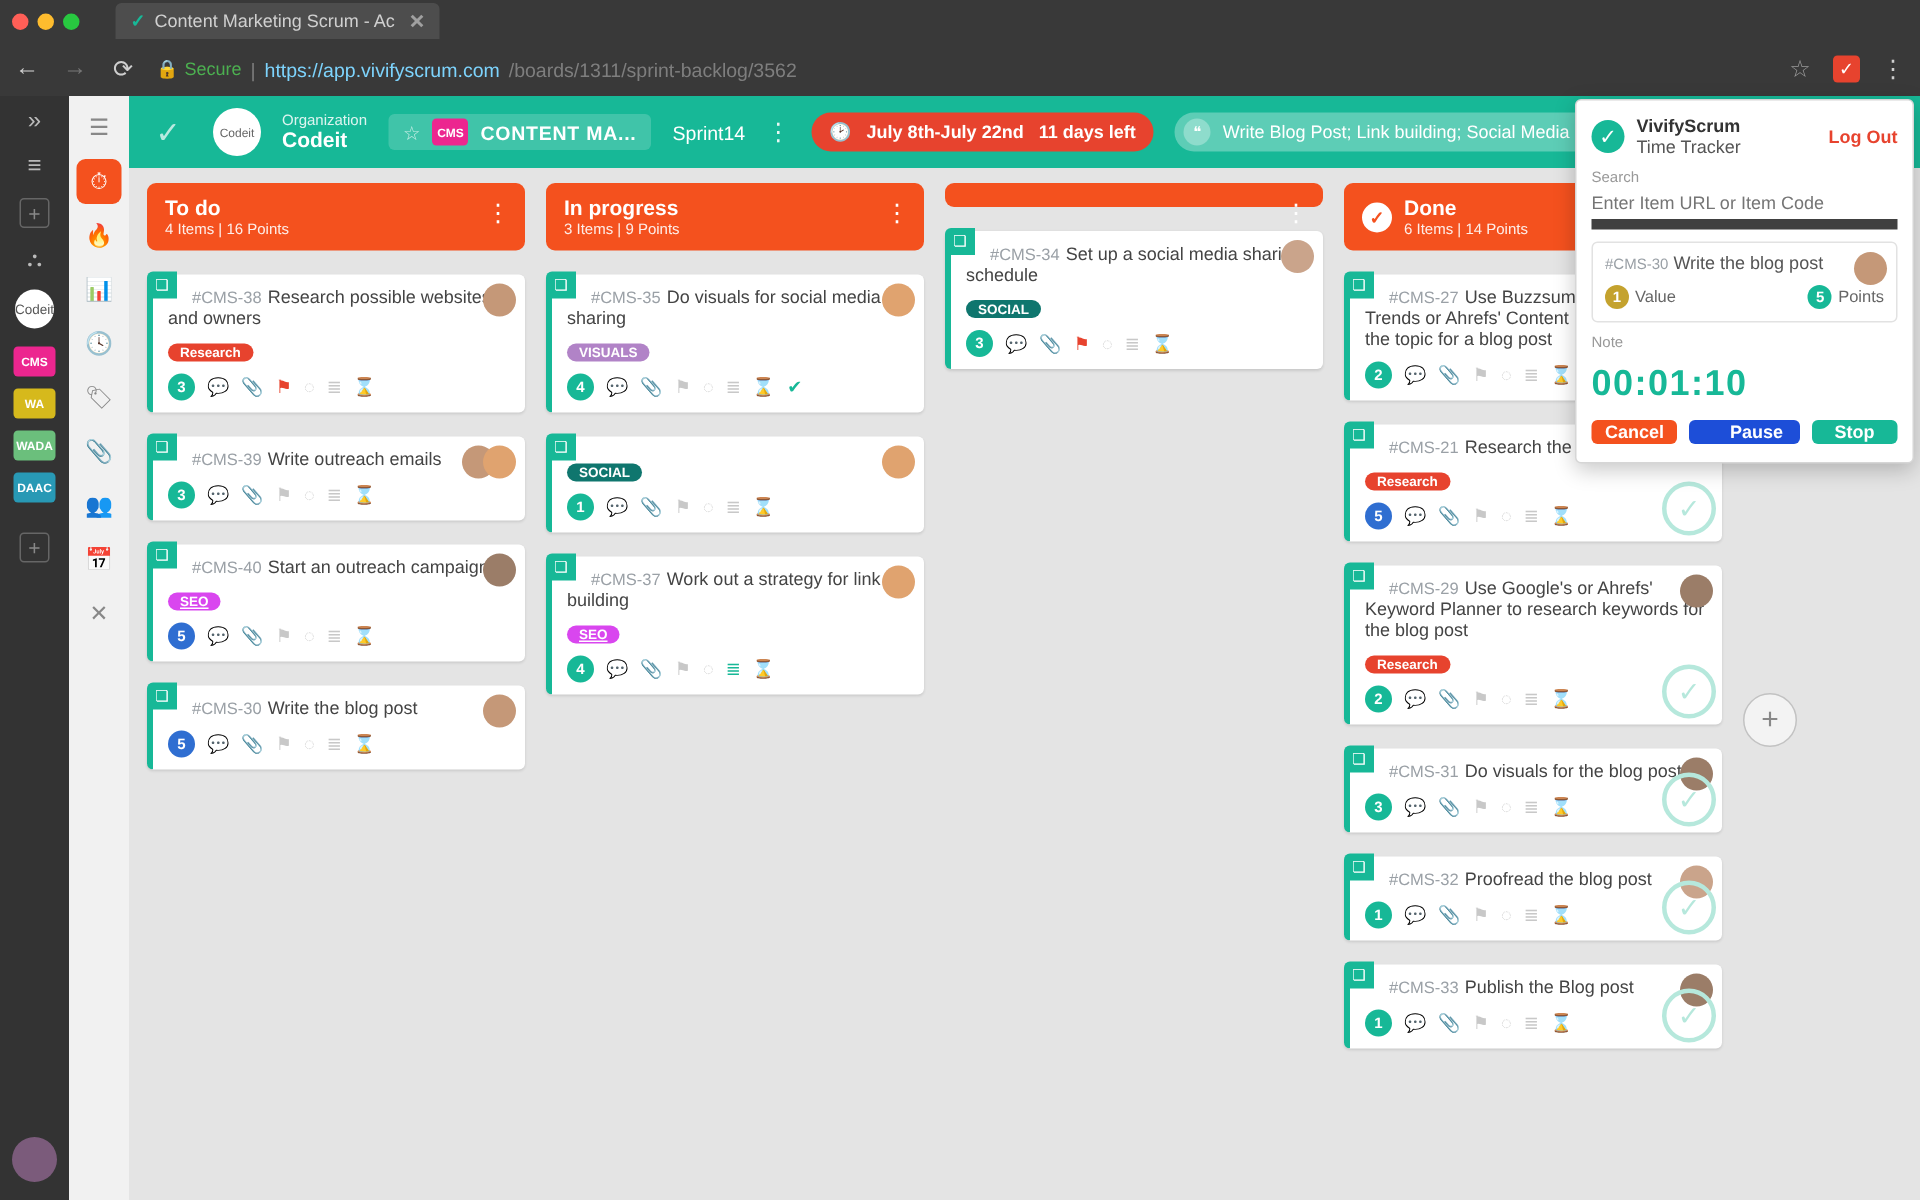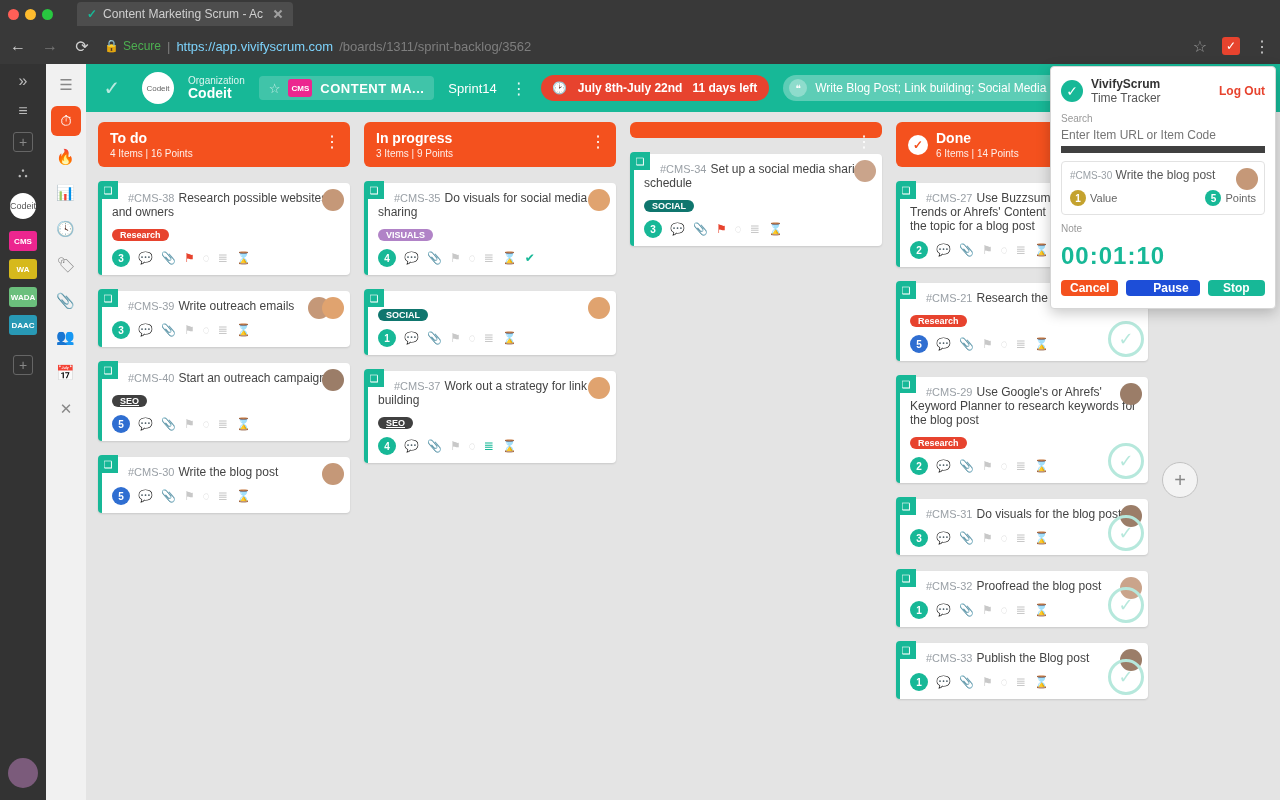--- a/index.html
+++ b/index.html
@@ -73,21 +73,21 @@
   .card { background:#fff;border-radius:4px;padding:8px 10px 8px 10px;border-left:4px solid #17b897;position:relative;box-shadow:0 1px 2px rgba(0,0,0,.12);font-size:12px;color:#444;}
   .card .bookmark{position:absolute;left:-4px;top:-2px;width:20px;height:18px;background:#17b897;border-top-left-radius:4px;display:flex;align-items:center;justify-content:center;color:#fff;font-size:10px;}
   .card .code{color:#9aa0a6;font-size:11px;margin-left:16px;margin-right:4px;}
   .card .title{color:#444;}
   .card .avatar{position:absolute;top:6px;right:6px;width:22px;height:22px;border-radius:50%;background:#c59878;}
   .card .avatar.a2{background:#e0a36f;} .card .avatar.a3{background:#9b7d68;} .card .avatar.a4{background:#caa48b;}
   .double-avatar{position:absolute;top:6px;right:6px;display:flex;}
   .double-avatar .avatar{position:static;margin-left:-8px;}
   .tag-row{margin-top:8px;}
   .pill{display:inline-block;padding:1px 8px;border-radius:10px;font-size:9px;font-weight:700;color:#fff;}
-  .pill.red{background:#e7432e;} .pill.violet{background:#b183c7;} .pill.pink{background:#0f766e;} .pill.green{background:#404040;text-decoration:underline;}
+  .pill.red{background:#e7432e;} .pill.violet{background:#b183c7;} .pill.pink{background:#0f766e;} .pill.green{background:#d946ef;text-decoration:underline;}
   .foot{margin-top:8px;display:flex;align-items:center;gap:8px;color:#c8c8c8;font-size:12px;}
   .points{width:18px;height:18px;border-radius:50%;color:#fff;display:flex;align-items:center;justify-content:center;font-size:10px;font-weight:700;}
   .points.teal{background:#17b897;} .points.blue{background:#2f6ed1;}
   .foot .glyph{font-size:12px;}
   .big-check{position:absolute;right:4px;bottom:4px;width:36px;height:36px;border:3px solid #b6e8dc;border-radius:50%;display:flex;align-items:center;justify-content:center;color:#b6e8dc;font-size:18px;}
 
   .add-col{width:36px;height:36px;border-radius:50%;border:1px solid #c2c2c2;background:#f3f3f3;color:#888;display:flex;align-items:center;justify-content:center;font-size:20px;align-self:flex-start;margin-top:340px;flex-shrink:0;}
 
   
   .tracker{position:absolute;top:2px;right:4px;width:226px;background:#fff;border:1px solid #d6d6d6;border-radius:4px;box-shadow:0 4px 14px rgba(0,0,0,.22);padding:10px 10px 12px;font-size:12px;color:#555;z-index:50;}

